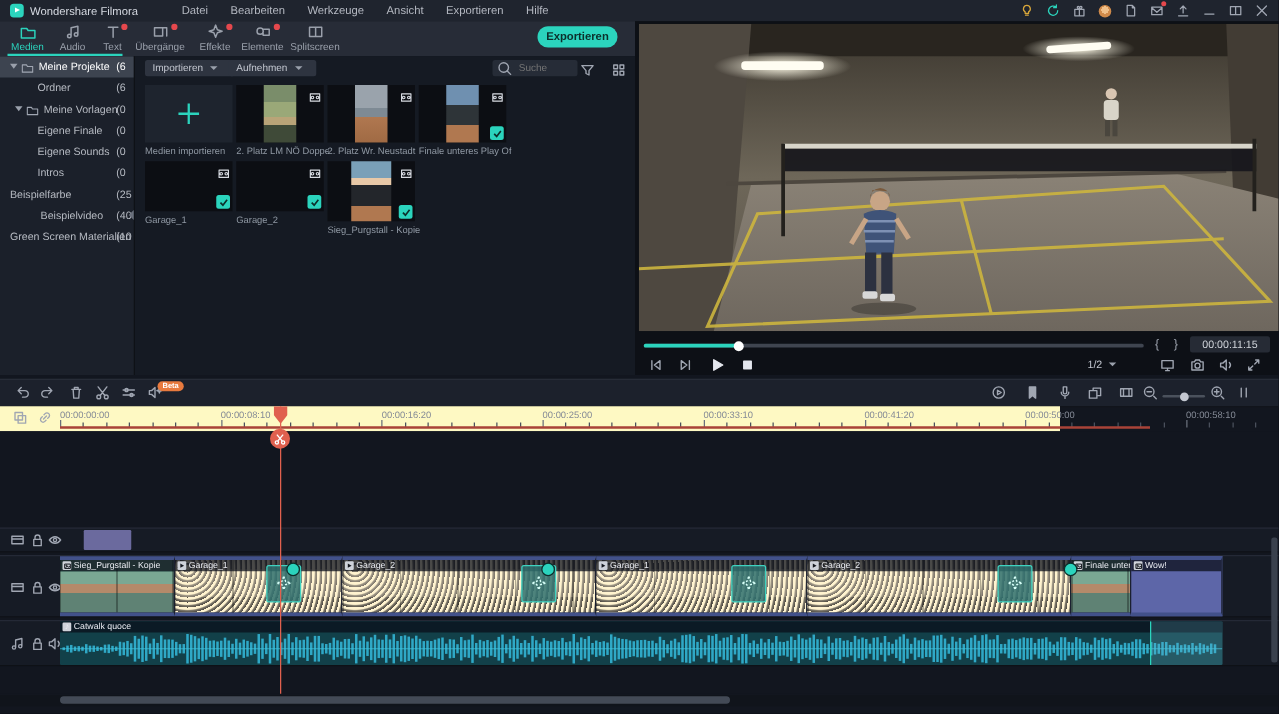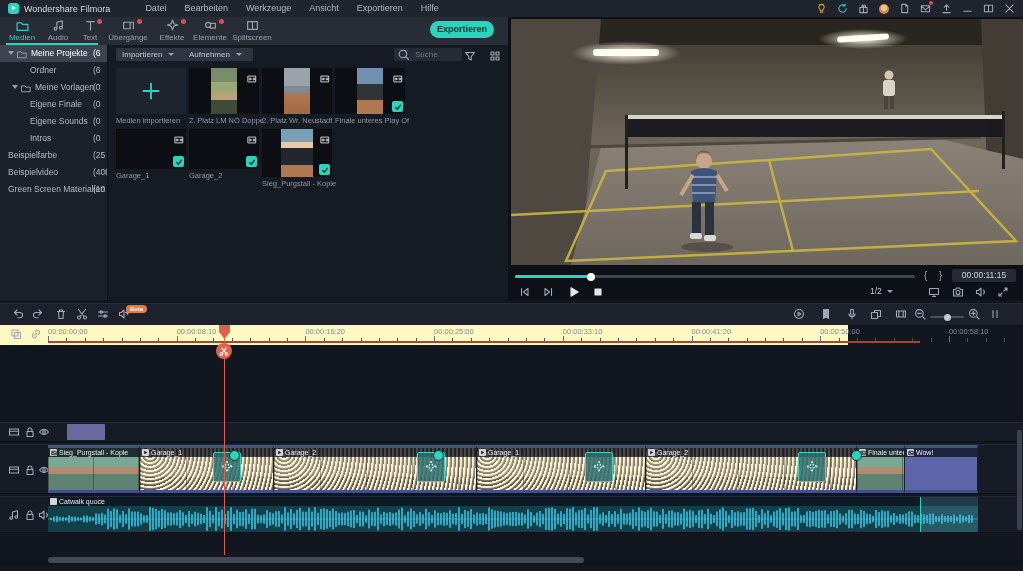--- a/index.html
+++ b/index.html
@@ -217,21 +217,21 @@
               <path d="M1 3.5h4l1 1.5h5v5.5H1z" fill="none" stroke="currentColor" stroke-width="1.1" stroke-linecap="round" stroke-linejoin="round"></path>
             </svg></span><span>Meine Projekte</span><span class="cnt">(6</span></div>
         <div class="side-item" style="padding-left: 30px;"><span>Ordner</span><span class="cnt">(6</span></div>
         <div class="side-item" style="padding-left: 12px;"><span class="arr"></span><span class="ic" style="margin-right:4px"><svg width="10" height="10" viewBox="0 0 12 12">
               <path d="M1 3.5h4l1 1.5h5v5.5H1z" fill="none" stroke="currentColor" stroke-width="1.1" stroke-linecap="round" stroke-linejoin="round"></path>
             </svg></span><span>Meine Vorlagen</span><span class="cnt">(0</span></div>
         <div class="side-item" style="padding-left: 30px;"><span>Eigene Finale</span><span class="cnt">(0</span></div>
         <div class="side-item" style="padding-left: 30px;"><span>Eigene Sounds</span><span class="cnt">(0</span></div>
         <div class="side-item" style="padding-left: 30px;"><span>Intros</span><span class="cnt">(0</span></div>
         <div class="side-item" style="padding-left: 8px;"><span>Beispielfarbe</span><span class="cnt">(25</span></div>
-        <div class="side-item" style="padding-left: 8px;"><span>Beispielvideo</span><span class="cnt">(40</span></div>
+        <div class="side-item" style="padding-left: 8px; text-align: center;"><span>Beispielvideo</span><span class="cnt">(40</span></div>
         <div class="side-item" style="padding-left: 8px;"><span>Green Screen Materialien</span><span class="cnt">(10</span></div>
       </div>
 
   </div>
   <div id="collapse-handle" class="abs"></div>
 
   <div id="media" class="abs">
     <div class="mbtn" style="left:8px;width:60px">
       <span>Importieren</span>
         <span class="chev"></span>

